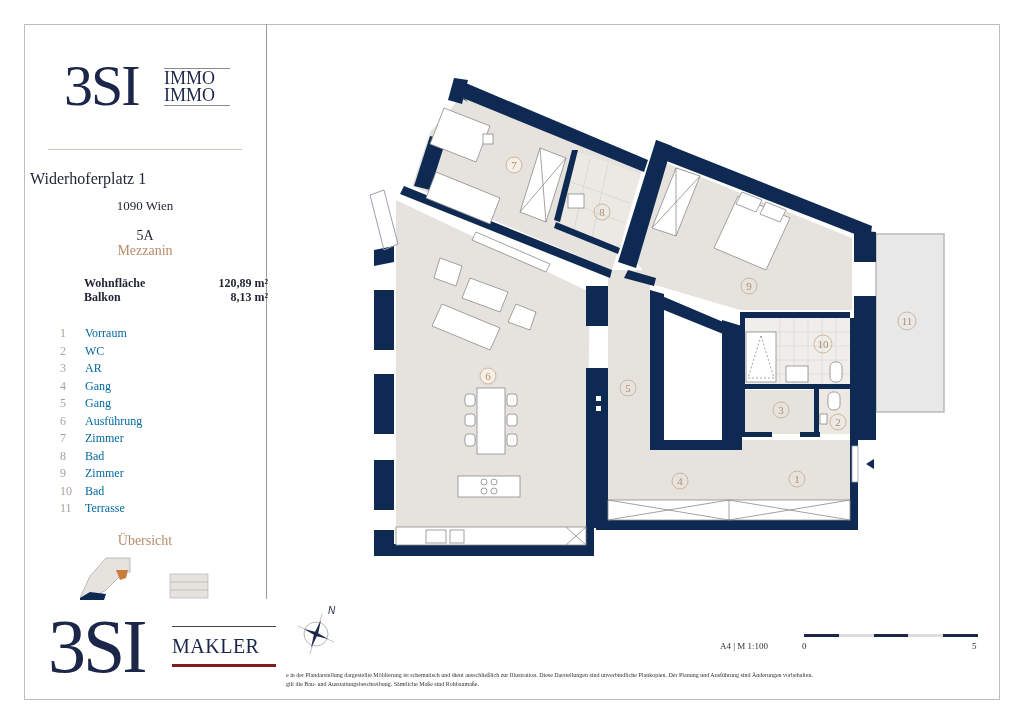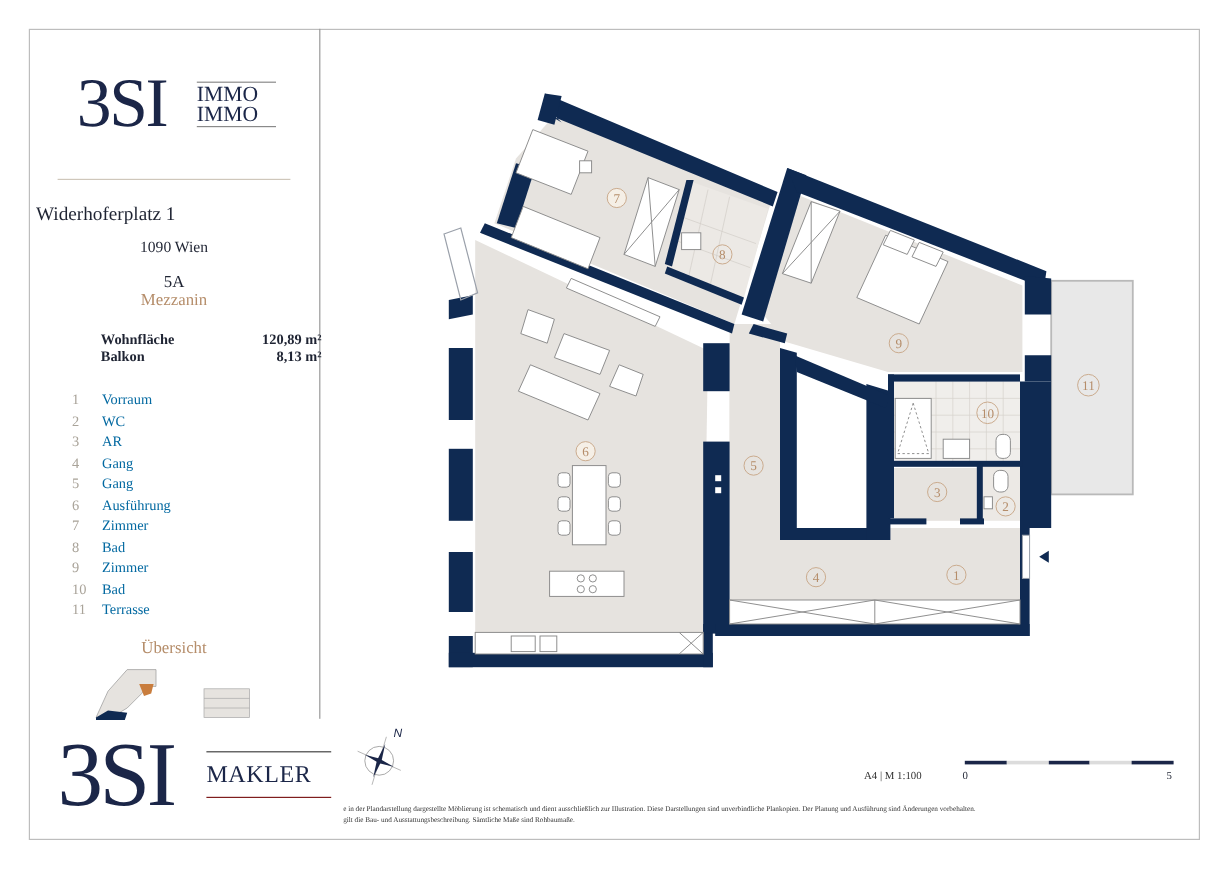--- a/index.html
+++ b/index.html
@@ -25,21 +25,21 @@
     .rooms { position: absolute; left: 60px; top: 325px; }
     .room-row { height: 17.5px; display: flex; font-size: 12px; font-family: "Liberation Serif", serif; align-items: center; }
     .room-num { width: 25px; color: #a9a399; }
     .room-name { color: #0369a1; }
 
     .overview-label { position: absolute; left: 30px; width: 230px; top: 533px; text-align: center; font-size: 14px; color: #b58d6a; font-family: "Liberation Serif", serif; }
 
     
     .logo-bottom { position: absolute; left: 48px; top: 608px; width: 230px; height: 75px; }
     .logo-bottom .big { position: absolute; left: 0; top: 0; font-family: "Liberation Serif", serif; font-size: 76px; line-height: 76px; color: #1b2648; letter-spacing: -3px; }
-    .logo-bottom .makler { position: absolute; left: 124px; top: 18px; width: 104px; border-top: 1px solid #444; border-bottom: 1px solid #7f1d1d; padding: 8px 0 7px 0; font-family: "Liberation Serif", serif; font-size: 20px; line-height: 22px; color: #1b2648; letter-spacing: 0.5px; }
+    .logo-bottom .makler { position: absolute; left: 124px; top: 18px; width: 104px; border-top: 1px solid #444; border-bottom: 3px solid #7f1d1d; padding: 8px 0 7px 0; font-family: "Liberation Serif", serif; font-size: 20px; line-height: 22px; color: #1b2648; letter-spacing: 0.5px; }
 
     .disclaimer { position: absolute; left: 286px; top: 671px; width: 680px; font-size: 6px; line-height: 9px; color: #333; font-family: "Liberation Serif", serif; white-space: nowrap; overflow: hidden; }
 
     .scale-label { position: absolute; left: 720px; top: 641px; font-size: 9px; font-family: "Liberation Serif", serif; color: #333; }
     .scalebar { position: absolute; left: 804px; top: 634px; width: 174px; height: 3px; display: flex; }
     .scalebar div { flex: 1; height: 3px; }
     .scale-0 { position: absolute; left: 802px; top: 641px; font-size: 9px; font-family: "Liberation Serif", serif; }
     .scale-5 { position: absolute; left: 972px; top: 641px; font-size: 9px; font-family: "Liberation Serif", serif; }
 
     .plan { position: absolute; left: 0; top: 0; width: 1024px; height: 724px; }

